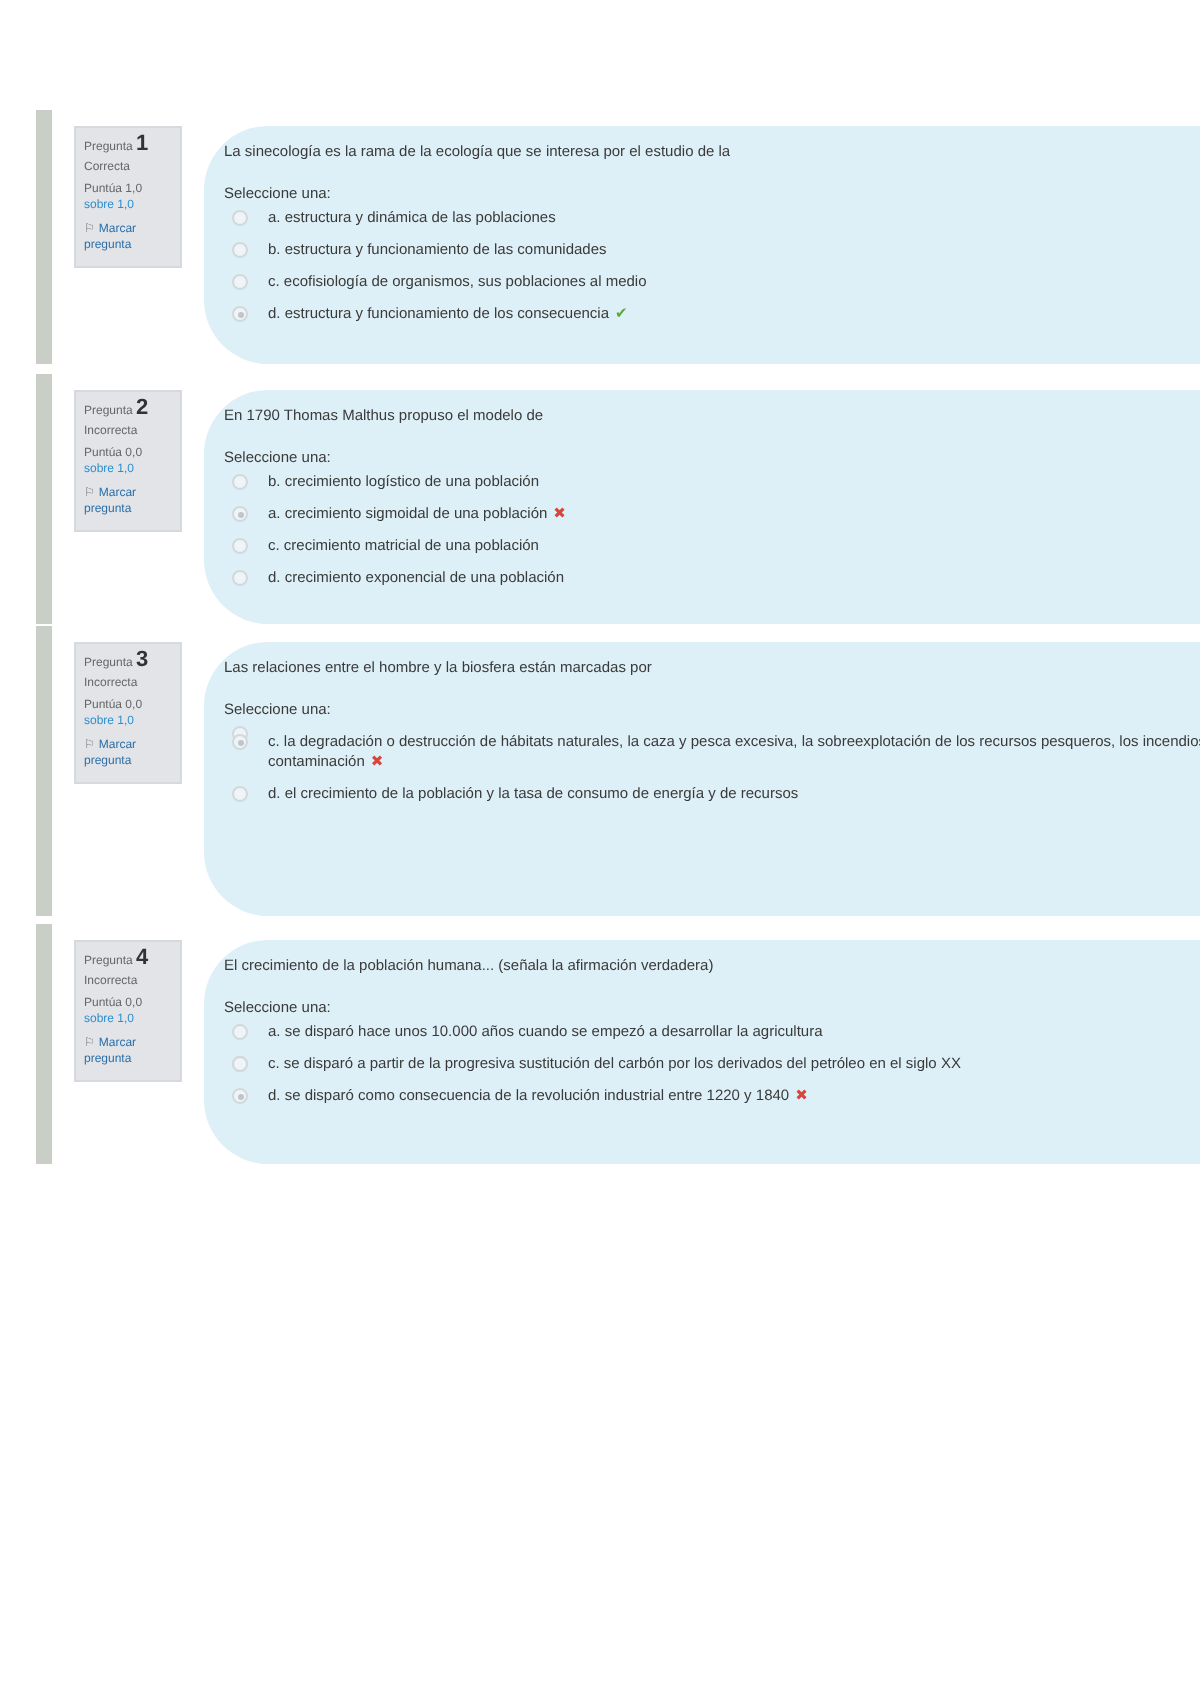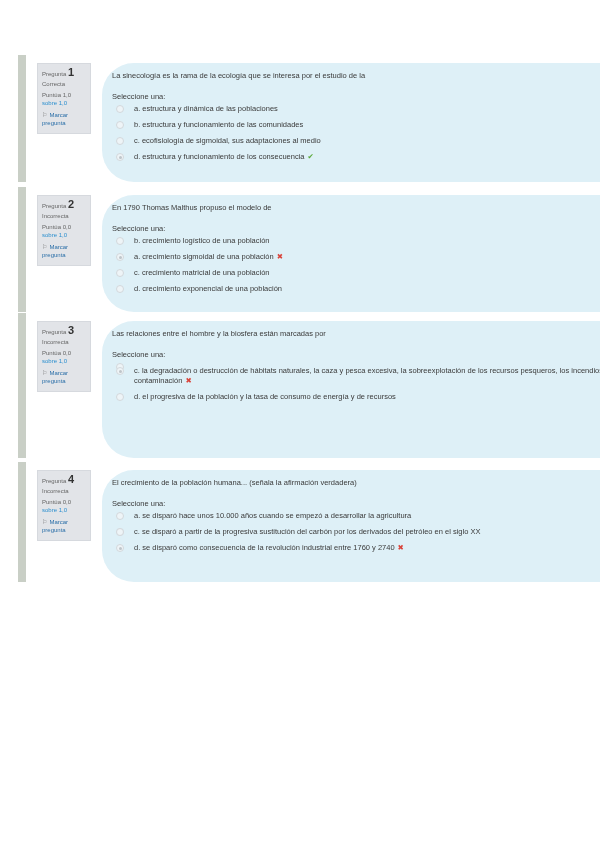--- a/index.html
+++ b/index.html
@@ -55,21 +55,21 @@
       <div class="qno"><span>Pregunta</span> <b>1</b></div>
       <div class="state">Correcta</div>
       <div class="grade"><span>Puntúa 1,0</span><br><span class="max">sobre 1,0</span></div>
       <div class="flag"><span class="ico">⚐</span><span>Marcar pregunta</span></div>
     </div>
     <div class="content" style="height:119px;">
       <div class="qtext">La sinecología es la rama de la ecología que se interesa por el estudio de la</div>
       <div class="prompt">Seleccione una:</div>
       <div class="opt"><span class="radio"></span><span>a. estructura y dinámica de las poblaciones</span></div>
       <div class="opt"><span class="radio"></span><span>b. estructura y funcionamiento de las comunidades</span></div>
-      <div class="opt"><span class="radio"></span><span>c. ecofisiología de sigmoidal, sus adaptaciones al medio</span></div>
+      <div class="opt"><span class="radio"></span><span>c. ecofisiología de organismos, sus poblaciones al medio</span></div>
       <div class="opt"><span class="radio sel"></span><span>d. estructura y funcionamiento de los consecuencia</span><span class="mark-ok">✔</span></div>
     </div>
   </div>
 
   <div class="qblock" style="top:187px; height:125px; width:560px;">
     <div class="leftbar"></div>
     <div class="info">
       <div class="qno"><span>Pregunta</span> <b>2</b></div>
       <div class="state">Incorrecta</div>
       <div class="grade"><span>Puntúa 0,0</span><br><span class="max">sobre 1,0</span></div>
@@ -91,35 +91,35 @@
       <div class="qno"><span>Pregunta</span> <b>3</b></div>
       <div class="state">Incorrecta</div>
       <div class="grade"><span>Puntúa 0,0</span><br><span class="max">sobre 1,0</span></div>
       <div class="flag"><span class="ico">⚐</span><span>Marcar pregunta</span></div>
     </div>
     <div class="content" style="height:137px;">
       <div class="qtext">Las relaciones entre el hombre y la biosfera están marcadas por</div>
       <div class="prompt">Seleccione una:</div>
       <div class="opt"><span class="radio"></span></div>
       <div class="opt"><span class="radio sel"></span><span>c. la degradación o destrucción de hábitats naturales, la caza y pesca excesiva, la sobreexplotación de los recursos pesqueros, los incendios y la contaminación</span><span class="mark-bad">✖</span></div>
-      <div class="opt"><span class="radio"></span><span>d. el progresiva de la población y la tasa de consumo de energía y de recursos</span></div>
+      <div class="opt"><span class="radio"></span><span>d. el crecimiento de la población y la tasa de consumo de energía y de recursos</span></div>
     </div>
   </div>
 
   <div class="qblock" style="top:462px; height:120px; width:560px;">
     <div class="leftbar"></div>
     <div class="info">
       <div class="qno"><span>Pregunta</span> <b>4</b></div>
       <div class="state">Incorrecta</div>
       <div class="grade"><span>Puntúa 0,0</span><br><span class="max">sobre 1,0</span></div>
       <div class="flag"><span class="ico">⚐</span><span>Marcar pregunta</span></div>
     </div>
     <div class="content" style="height:112px;">
       <div class="qtext">El crecimiento de la población humana... (señala la afirmación verdadera)</div>
       <div class="prompt">Seleccione una:</div>
       <div class="opt"><span class="radio"></span><span>a. se disparó hace unos 10.000 años cuando se empezó a desarrollar la agricultura</span></div>
       <div class="opt"><span class="radio"></span></div>
       <div class="opt"><span class="radio"></span><span>c. se disparó a partir de la progresiva sustitución del carbón por los derivados del petróleo en el siglo XX</span></div>
-      <div class="opt"><span class="radio sel"></span><span>d. se disparó como consecuencia de la revolución industrial entre 1760 y 2740</span><span class="mark-bad">✖</span></div>
+      <div class="opt"><span class="radio sel"></span><span>d. se disparó como consecuencia de la revolución industrial entre 1220 y 1840</span><span class="mark-bad">✖</span></div>
     </div>
   </div>
 
 </div>
 
 </body></html>

